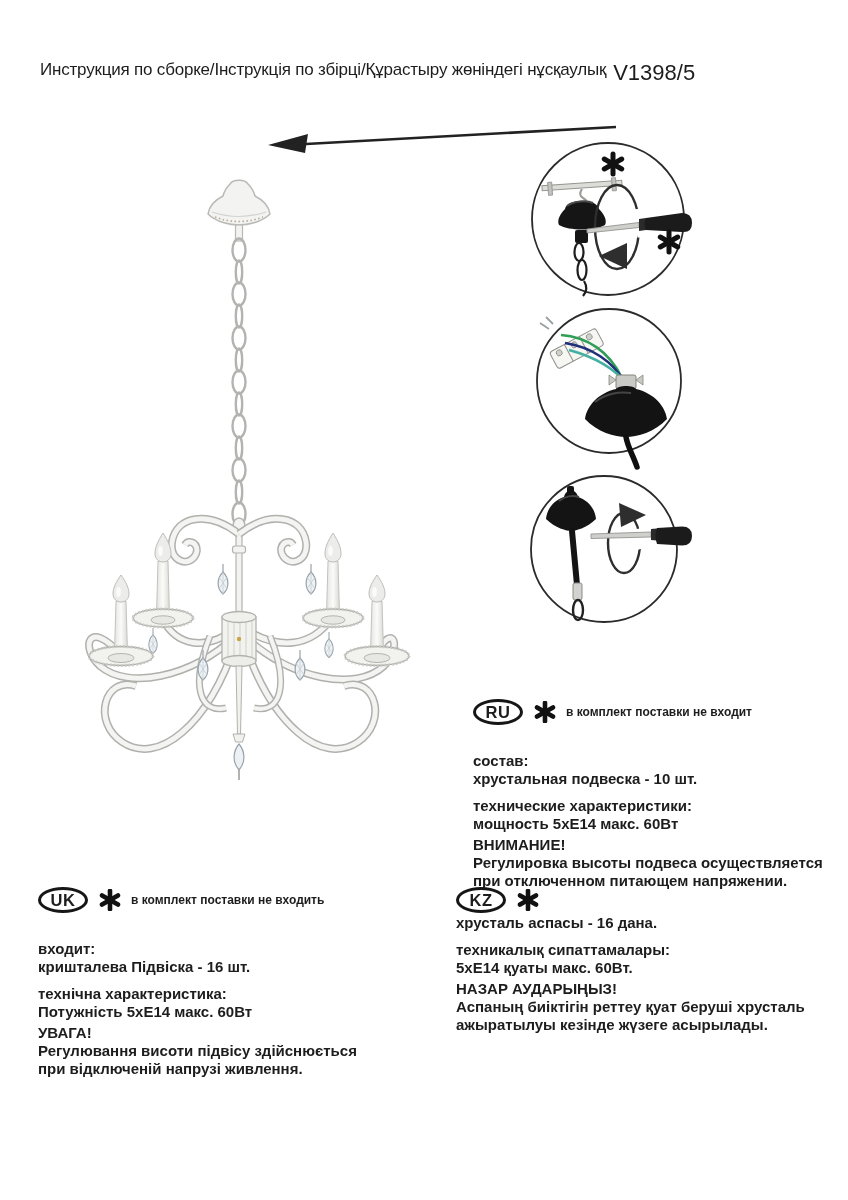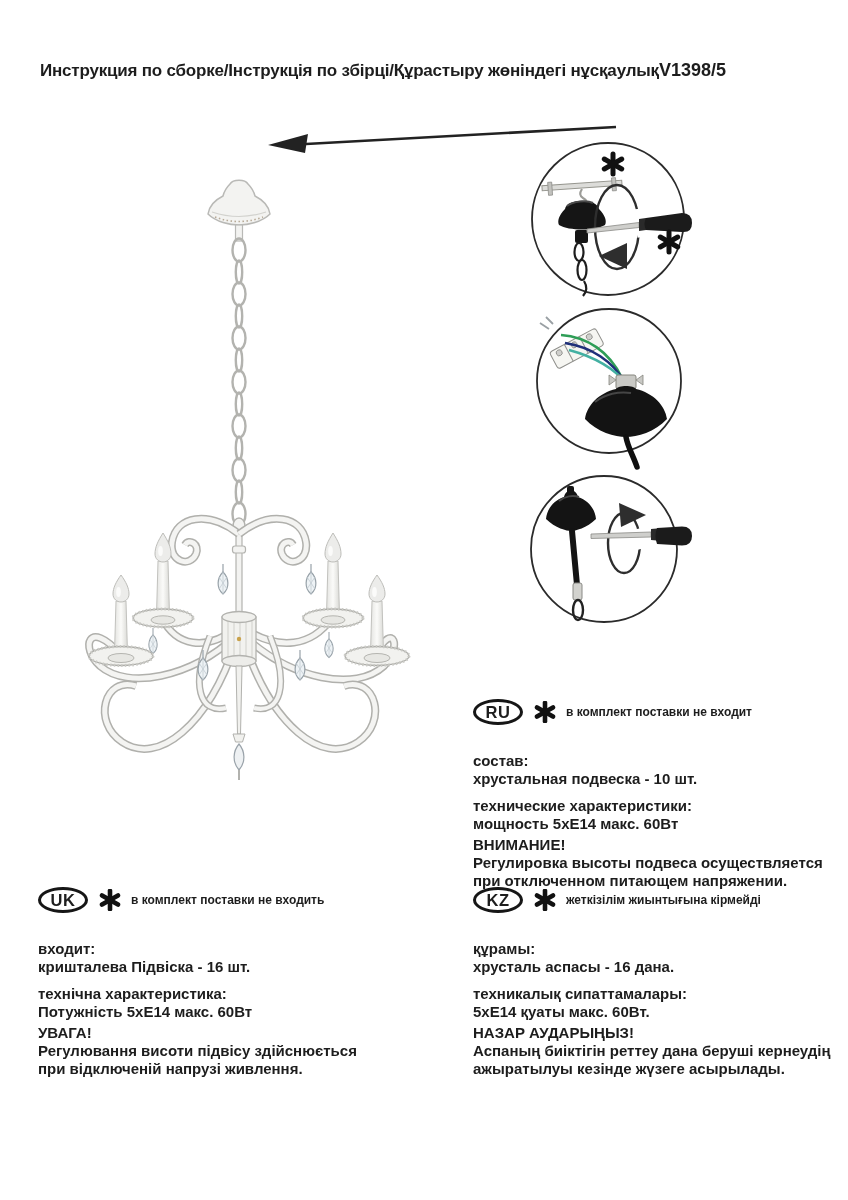--- a/index.html
+++ b/index.html
@@ -1,21 +1,21 @@
 <!DOCTYPE html>
 <html><head>
 <meta charset="utf-8">
 <style>
   html,body{margin:0;padding:0;background:#e9e9e9;}
   .page{position:relative;width:848px;height:1200px;background:#ffffff;margin:0 auto;
         font-family:"Liberation Sans","DejaVu Sans",sans-serif;color:#1d1d1d;overflow:hidden;}
-  .title{position:absolute;left:40px;top:60px;width:795px;display:flex;align-items:flex-end;
-         font-weight:bold;letter-spacing:-0.2px;white-space:nowrap;}
+  .title{position:absolute;left:40px;top:60px;width:795px;display:flex;align-items:flex-start;
+         font-weight:normal;letter-spacing:-0.2px;white-space:nowrap;}
   .title .main{font-size:17px;}
-  .title .model{font-size:18px;letter-spacing:0;}
+  .title .model{font-size:22px;margin-left:7px;letter-spacing:0;}
   svg.fig{position:absolute;}
   .lang{position:absolute;font-weight:bold;}
   .lang-head{display:flex;align-items:center;height:28px;}
   .oval{display:flex;align-items:center;justify-content:center;width:50px;height:26px;
         border:3px solid #161616;border-radius:50%;font-size:16.5px;font-weight:bold;
         letter-spacing:0.5px;box-sizing:border-box;}
   .ast{margin-left:11px;flex:0 0 auto;}
   .note{margin-left:10px;font-size:12px;white-space:nowrap;}
   .tline{font-size:15px;line-height:18px;white-space:nowrap;}
   .g1{margin-top:26px;}
@@ -319,34 +319,32 @@
     </div>
     <div class="tline g1">входит:</div>
     <div class="tline">кришталева Підвіска - 16 шт.</div>
     <div class="tline g2">технічна характеристика:</div>
     <div class="tline">Потужність 5хЕ14 макс. 60Вт</div>
     <div class="tline g3">УВАГА!</div>
     <div class="tline">Регулювання висоти підвісу здійснюється</div>
     <div class="tline">при відключеній напрузі живлення.</div>
   </section>
 
-  <section class="lang" style="left:473px;top:886px;width:370px">
+  <section class="lang" style="left:456px;top:886px;width:370px">
     <div class="lang-head">
       <span class="oval">KZ</span>
       <svg class="ast" width="22" height="22" viewBox="-12 -12 24 24">
         <g stroke="#111" stroke-width="5" stroke-linecap="round">
             <line y1="-10" y2="10"></line>
             <line x1="-8.7" y1="-5" x2="8.7" y2="5"></line>
             <line x1="8.7" y1="-5" x2="-8.7" y2="5"></line>
           </g>
       </svg>
-      <span class="note">жеткізілім жиынтығына кірмейді</span>
     </div>
-    <div class="tline g1">құрамы:</div>
     <div class="tline">хрусталь аспасы - 16 дана.</div>
     <div class="tline g2">техникалық сипаттамалары:</div>
     <div class="tline">5хЕ14 қуаты макс. 60Вт.</div>
     <div class="tline g3">НАЗАР АУДАРЫҢЫЗ!</div>
-    <div class="tline">Аспаның биіктігін реттеу дана беруші кернеудің</div>
+    <div class="tline">Аспаның биіктігін реттеу қуат беруші хрусталь</div>
     <div class="tline">ажыратылуы кезінде жүзеге асырылады.</div>
   </section>
 
 </div>
 
 </body></html>

